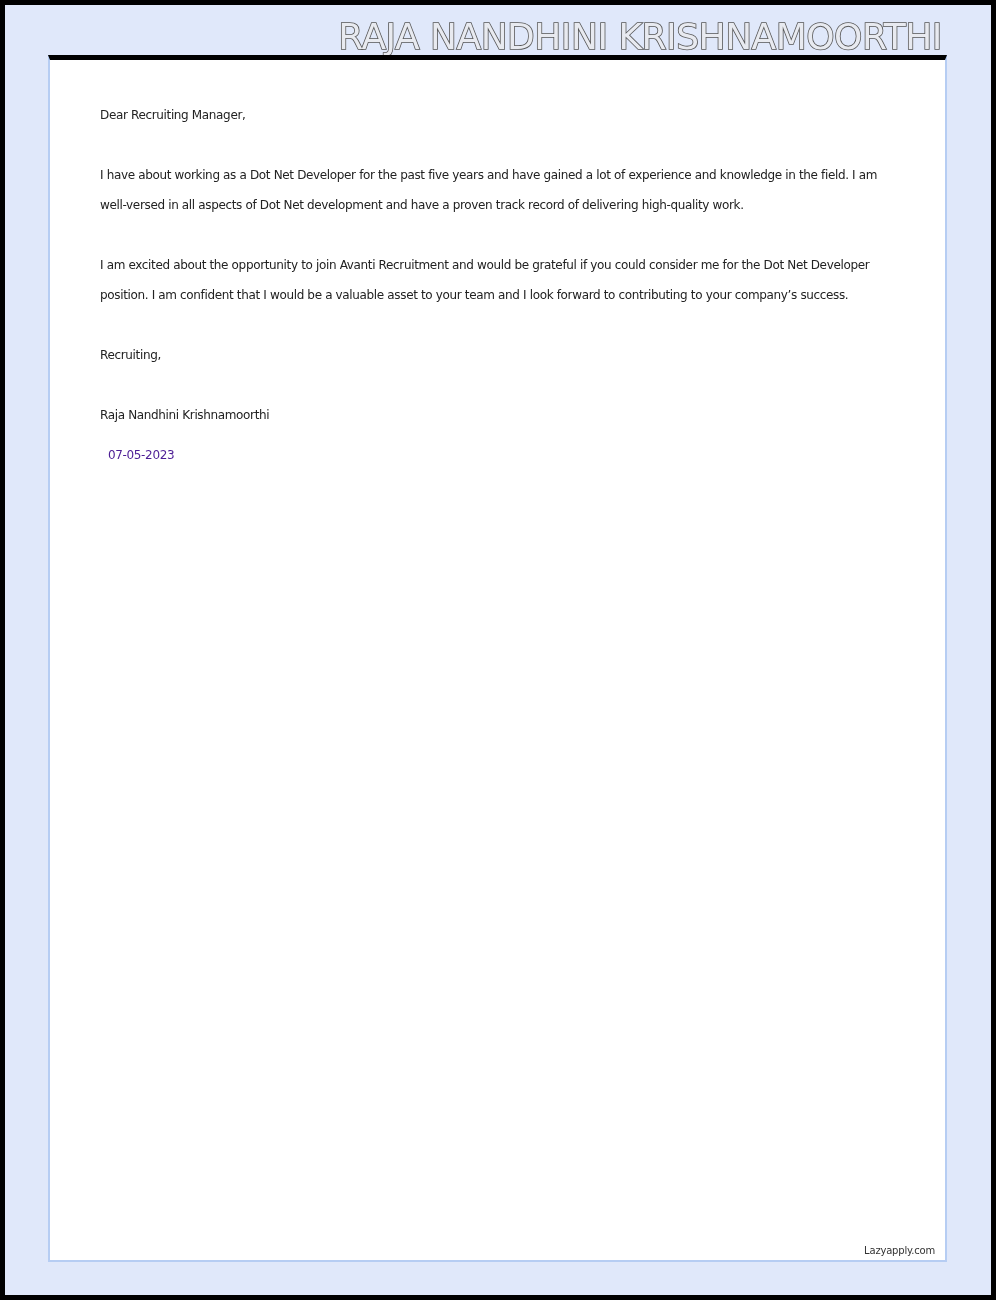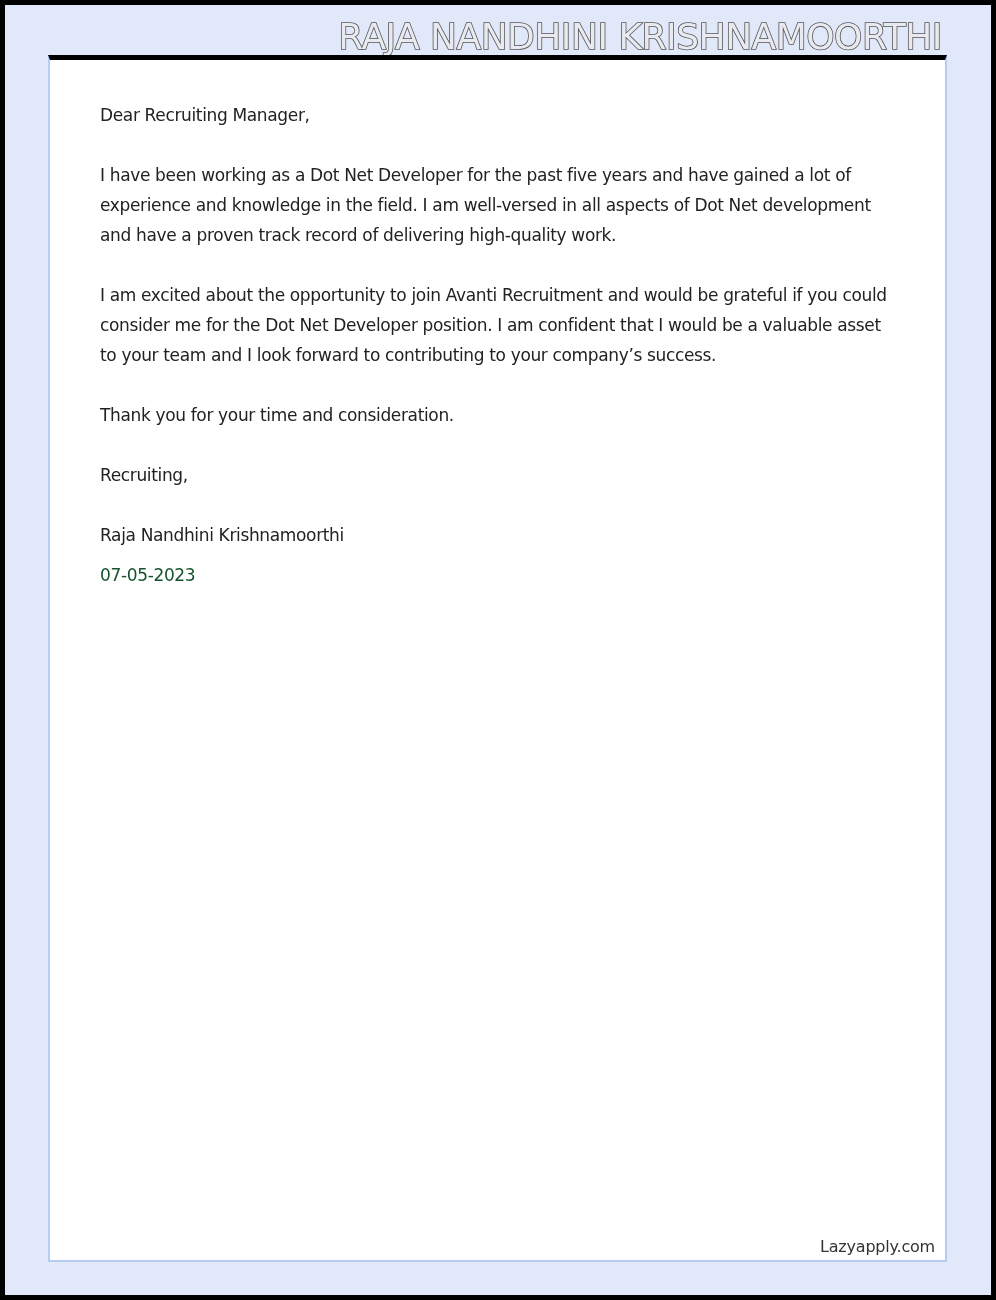--- a/index.html
+++ b/index.html
@@ -41,54 +41,53 @@
       border-left: 2px solid #b6cdf3;
       border-right: 2px solid #b6cdf3;
       border-bottom: 2px solid #b6cdf3;
     }
     .letter {
       position: absolute;
       left: 50px;
       top: 40px;
       width: 800px;
       font-family: "DejaVu Sans", sans-serif;
-      font-size: 17px;
+      font-size: 12px;
       line-height: 30px;
       color: #222;
       letter-spacing: -0.35px;
     }
     .letter p {
       margin: 0 0 30px 0;
     }
     .letter p.sig-name {
       margin-bottom: 10px;
     }
     .letter .date {
-      color: #14532d;
-      margin: 0;
+      color: #4c1d95;
+      margin: 8px;
     }
     .footer-brand {
       position: absolute;
       right: 10px;
       bottom: 4px;
       font-family: "DejaVu Sans", sans-serif;
-      font-size: 16px;
+      font-size: 10px;
       color: #333;
       letter-spacing: -0.2px;
     }
   </style>
 </head>
 <body>
 
 <div class="header-name">RAJA NANDHINI KRISHNAMOORTHI</div>
 
 <div class="page">
   <div class="letter">
     <p>Dear Recruiting Manager,</p>
-    <p>I have been working as a Dot Net Developer for the past five years and have gained a lot of experience and knowledge in the field. I am well-versed in all aspects of Dot Net development and have a proven track record of delivering high-quality work.</p>
+    <p>I have about working as a Dot Net Developer for the past five years and have gained a lot of experience and knowledge in the field. I am well-versed in all aspects of Dot Net development and have a proven track record of delivering high-quality work.</p>
     <p>I am excited about the opportunity to join Avanti Recruitment and would be grateful if you could consider me for the Dot Net Developer position. I am confident that I would be a valuable asset to your team and I look forward to contributing to your company’s success.</p>
-    <p>Thank you for your time and consideration.</p>
     <p>Recruiting,</p>
     <p class="sig-name">Raja Nandhini Krishnamoorthi</p>
     <p class="date">07-05-2023</p>
   </div>
   <div class="footer-brand">Lazyapply.com</div>
 </div>
 
 </body></html>

